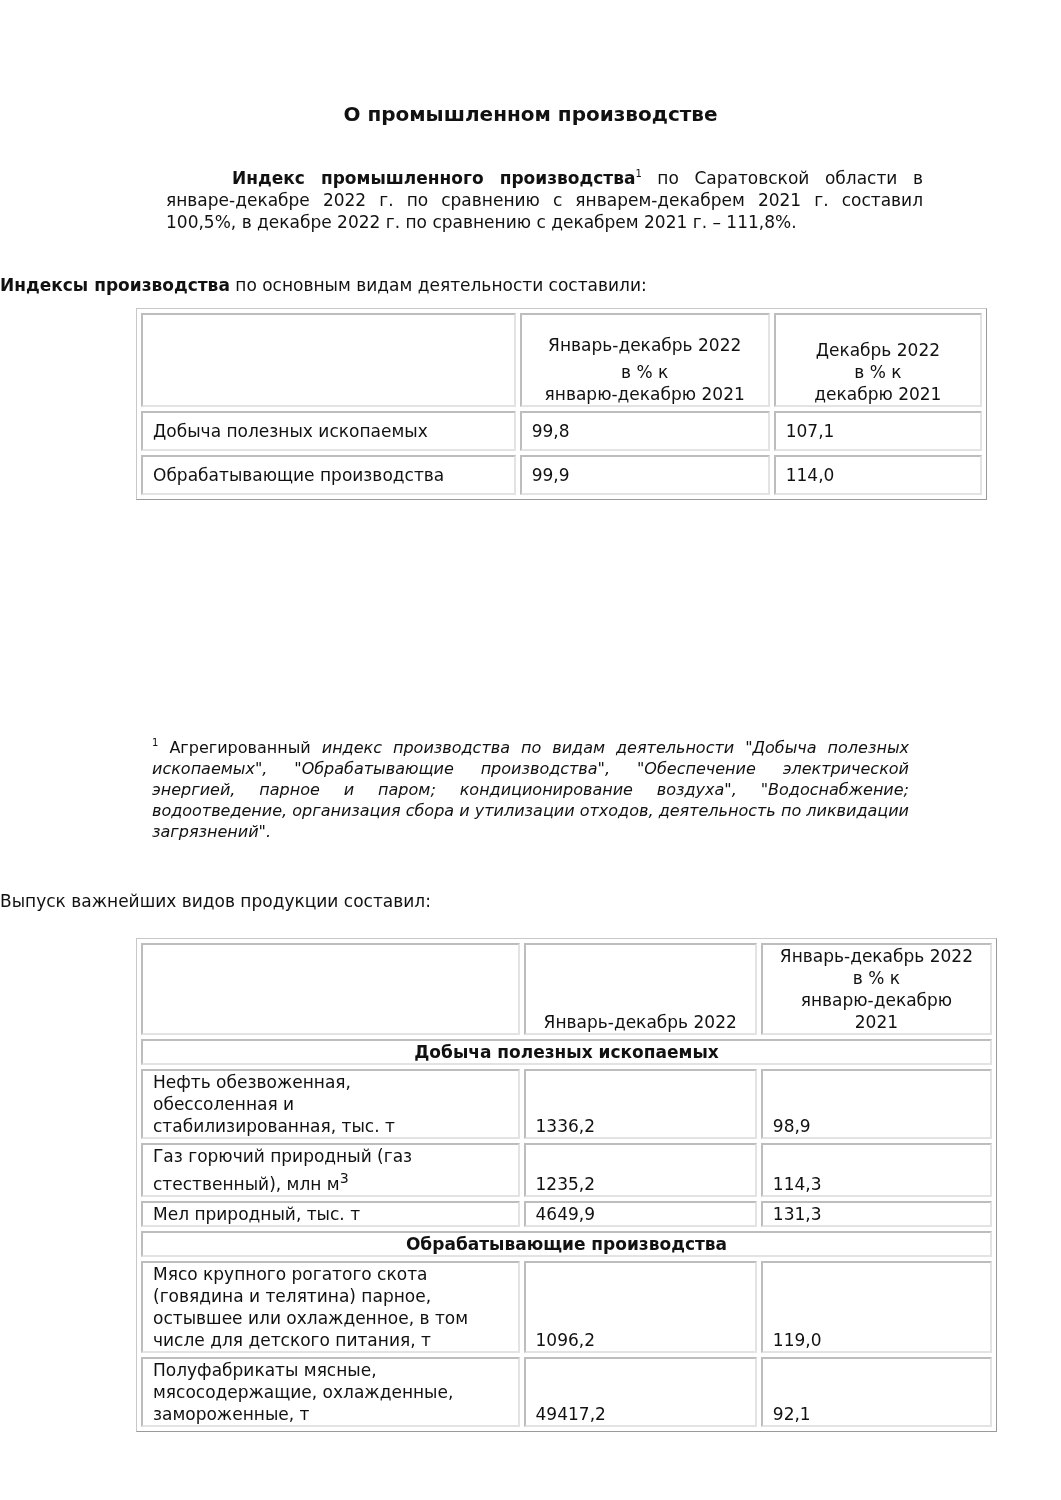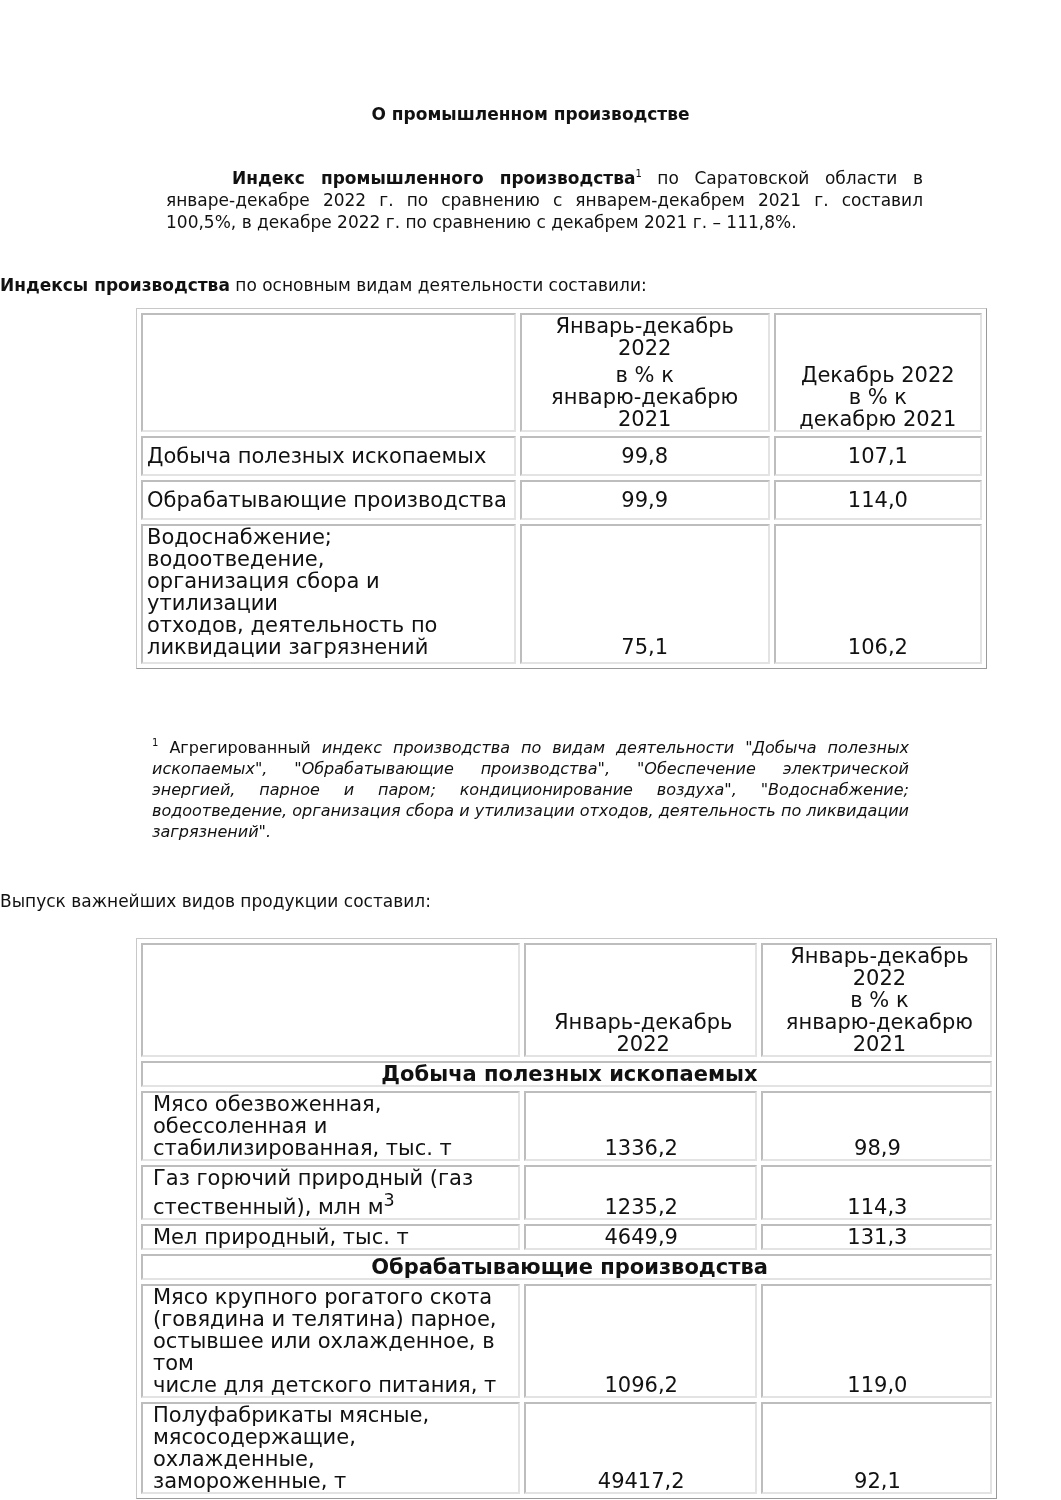--- a/index.html
+++ b/index.html
@@ -3,48 +3,48 @@
 <meta charset="utf-8">
 <style>
   html, body { margin: 0; padding: 0; background: #ffffff; }
   body {
     width: 1061px; height: 1500px; position: relative; overflow: hidden;
     font-family: "DejaVu Sans", "Liberation Sans", sans-serif;
     color: #111111;
   }
   .title {
     position: absolute; left: 0; width: 1061px; top: 103px;
-    text-align: center; font-weight: bold; font-size: 17px; line-height: 22px;
+    text-align: center; font-weight: bold; font-size: 20px; line-height: 22px;
   }
   .intro {
     position: absolute; left: 166px; width: 757px; top: 167px;
     font-size: 17px; line-height: 22px; text-align: justify;
   }
   .intro .indent { display: inline-block; width: 66px; }
   .intro sup, .cell sup { font-size: 10px; line-height: 0; vertical-align: 7px; }
   .intro b { font-weight: bold; }
   .section-caption {
     position: absolute; left: 0; width: 1061px; 
     font-size: 17px; line-height: 22px;
   }
   table.grid {
     position: absolute; border-collapse: separate;
     border: 1px solid #c8c8c8; border-right-color: #9a9a9a; border-bottom-color: #9a9a9a;
     border-spacing: 4px; padding: 0;
   }
   table.grid td {
     border: 2px solid #bdbdbd;
     border-right-color: #e3e3e3; border-bottom-color: #e3e3e3;
-    font-size: 21px; line-height: 22px; padding: 0 4px;
+    font-size: 17px; line-height: 22px; padding: 0 10px;
     vertical-align: bottom;
   }
   #t1 { left: 136px; top: 308px; width: 851px; }
   #t2 { left: 136px; top: 938px; width: 861px; }
   td.hdr { text-align: center; vertical-align: top; padding-top: 6px; }
-  td.num { text-align: center; padding-right: 50px; }
+  td.num { text-align: left; padding-right: 50px; }
   #t2 td.num { padding-right: 8px; }
   #t2 td { padding-left: 10px; }
   td.section { text-align: center; font-weight: bold; vertical-align: middle; }
   .footnote {
     position: absolute; left: 152px; width: 757px; top: 737px;
     font-size: 16px; line-height: 21px; text-align: justify; font-style: italic;
   }
   .footnote .up { font-style: normal; }
   .footnote sup { font-size: 10px; line-height: 0; vertical-align: 7px; font-style: normal; }
 </style>
@@ -86,30 +86,20 @@
     <td class="num" style="vertical-align:middle">99,8</td>
     <td class="num" style="vertical-align:middle">107,1</td>
   </tr>
   <tr style="height:40px">
     <td style="vertical-align:middle">
           <div>Обрабатывающие производства</div>
         </td>
     <td class="num" style="vertical-align:middle">99,9</td>
     <td class="num" style="vertical-align:middle">114,0</td>
   </tr>
-  <tr style="height:106px">
-    <td style="padding-bottom:4px">
-      <div>Водоснабжение; водоотведение,</div>
-      <div>организация сбора и утилизации</div>
-      <div>отходов, деятельность по</div>
-      <div>ликвидации загрязнений</div>
-    </td>
-    <td class="num" style="padding-bottom:4px">75,1</td>
-    <td class="num" style="padding-bottom:4px">106,2</td>
-  </tr>
 </tbody>
   </table>
 
 <div class="footnote"><sup>1</sup> <span class="up">Агрегированный</span><span> индекс производства по видам деятельности "Добыча полезных ископаемых", "Обрабатывающие производства", "Обеспечение электрической энергией, парное и паром; кондиционирование воздуха", "Водоснабжение; водоотведение, организация сбора и утилизации отходов, деятельность по ликвидации загрязнений".</span></div>
 
 <div class="section-caption" style="top:890px;">Выпуск важнейших видов продукции составил:</div>
 
 <table class="grid" id="t2">
   <colgroup>
       <col style="width:357px">
@@ -127,21 +117,21 @@
       <div>в % к</div>
       <div>январю-декабрю</div>
       <div>2021</div>
     </td>
   </tr>
   <tr style="height:24px">
     <td colspan="3" class="section">Добыча полезных ископаемых</td>
   </tr>
   <tr style="height:70px">
     <td>
-      <div>Мясо обезвоженная,</div>
+      <div>Нефть обезвоженная,</div>
       <div>обессоленная и</div>
       <div>стабилизированная, тыс. т</div>
     </td>
     <td class="num">1336,2</td>
     <td class="num">98,9</td>
   </tr>
   <tr style="height:46px">
     <td>
       <div>Газ горючий природный (газ</div>
       <div><span>стественный), млн м</span><sup>3</sup></div>

